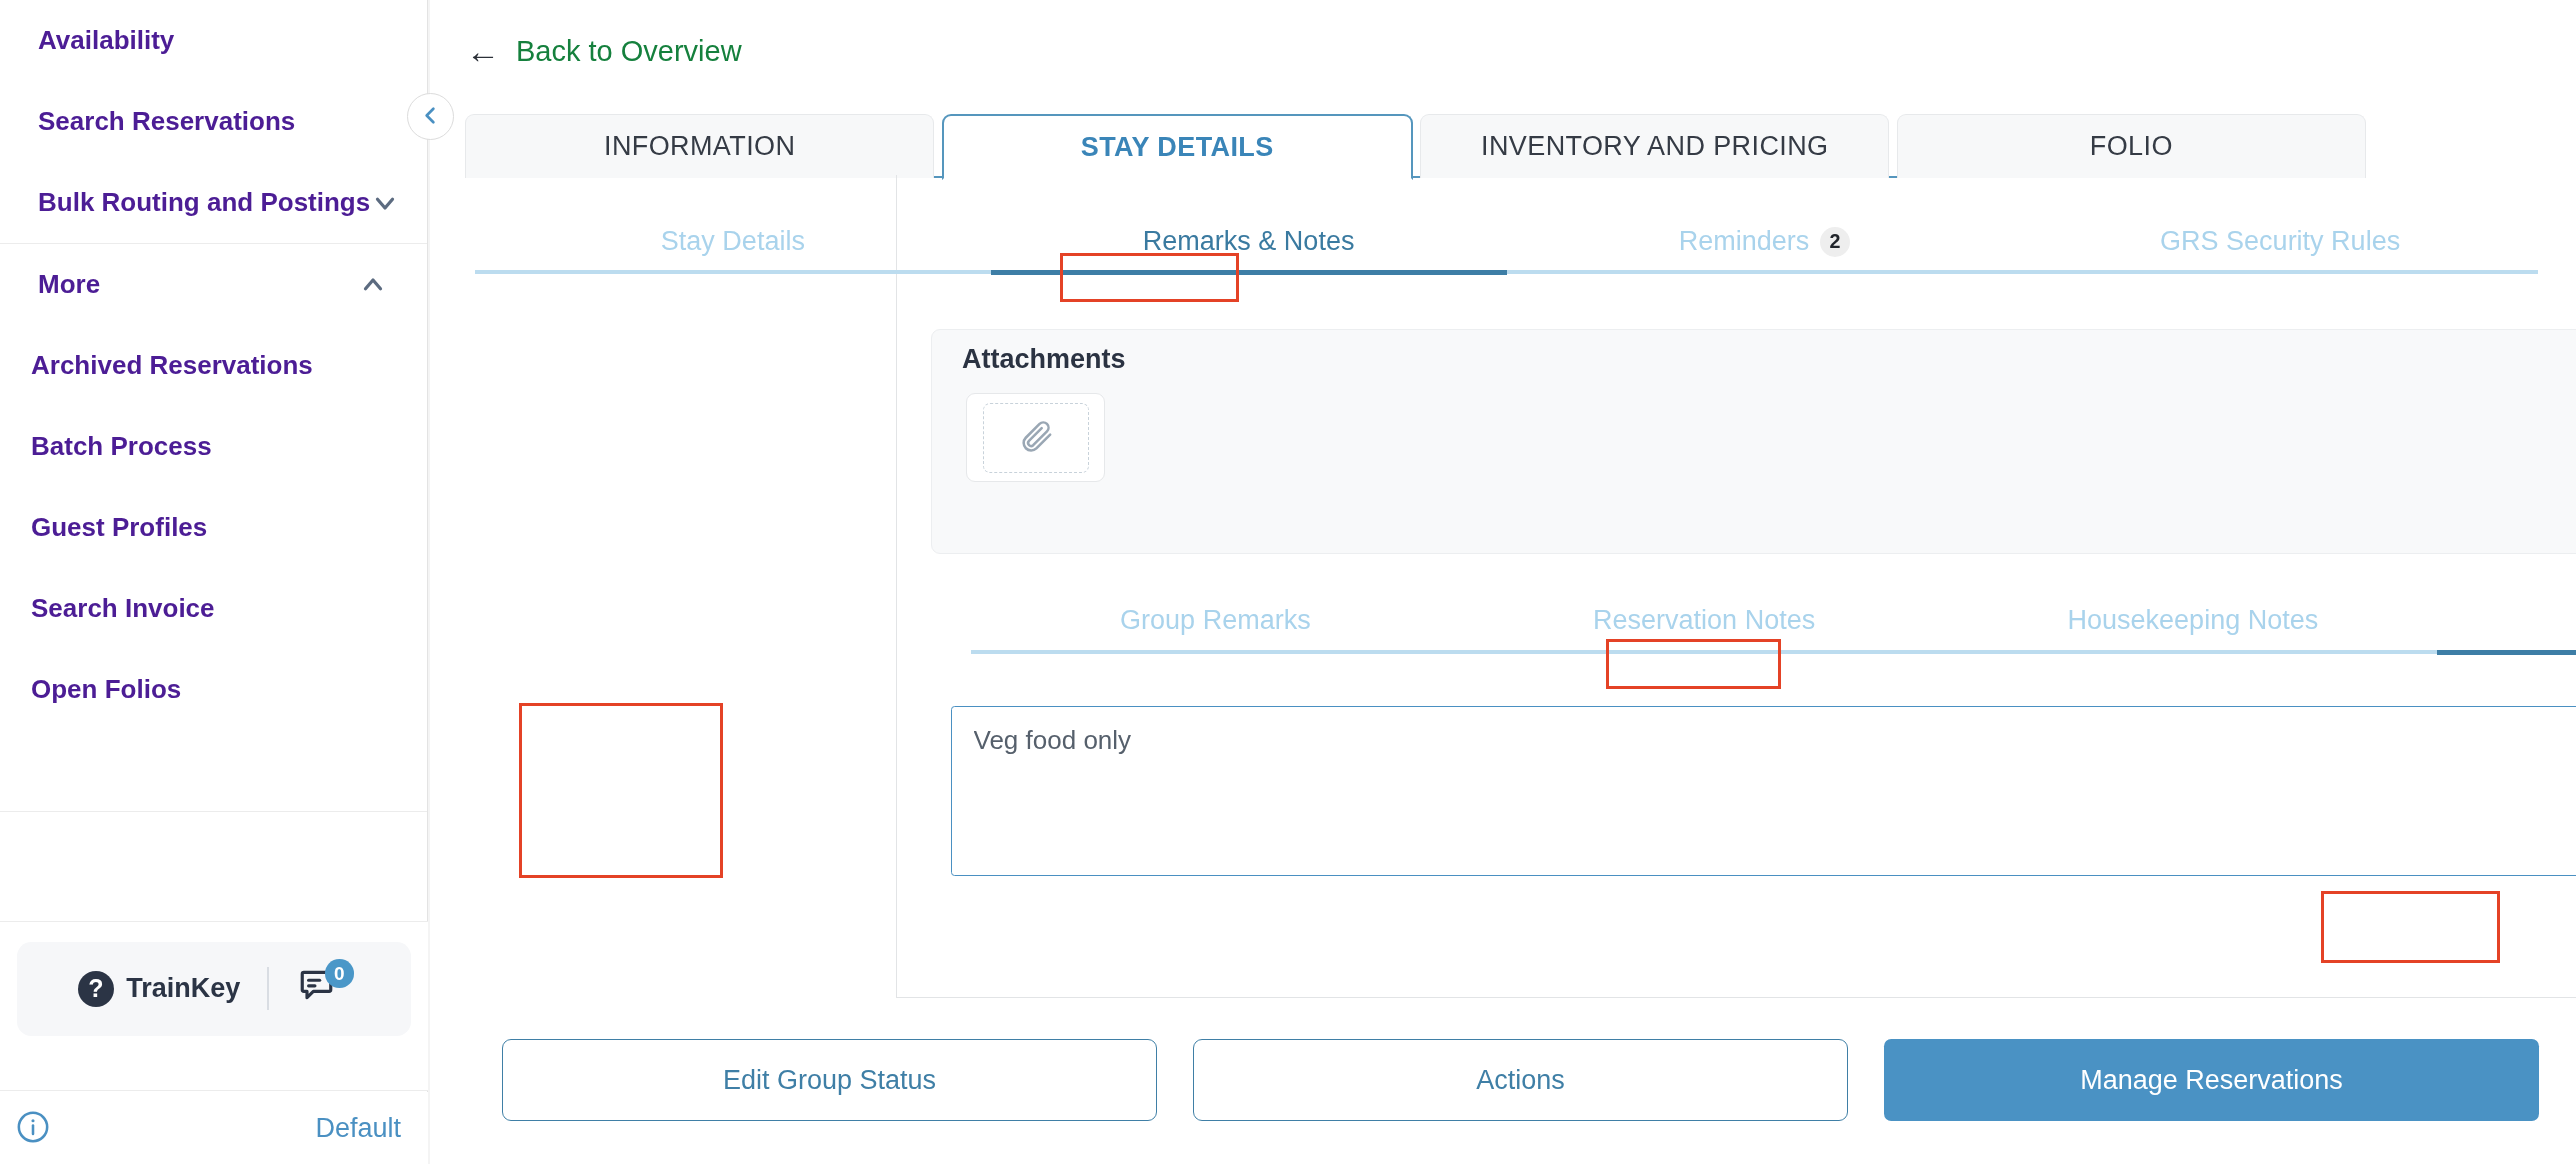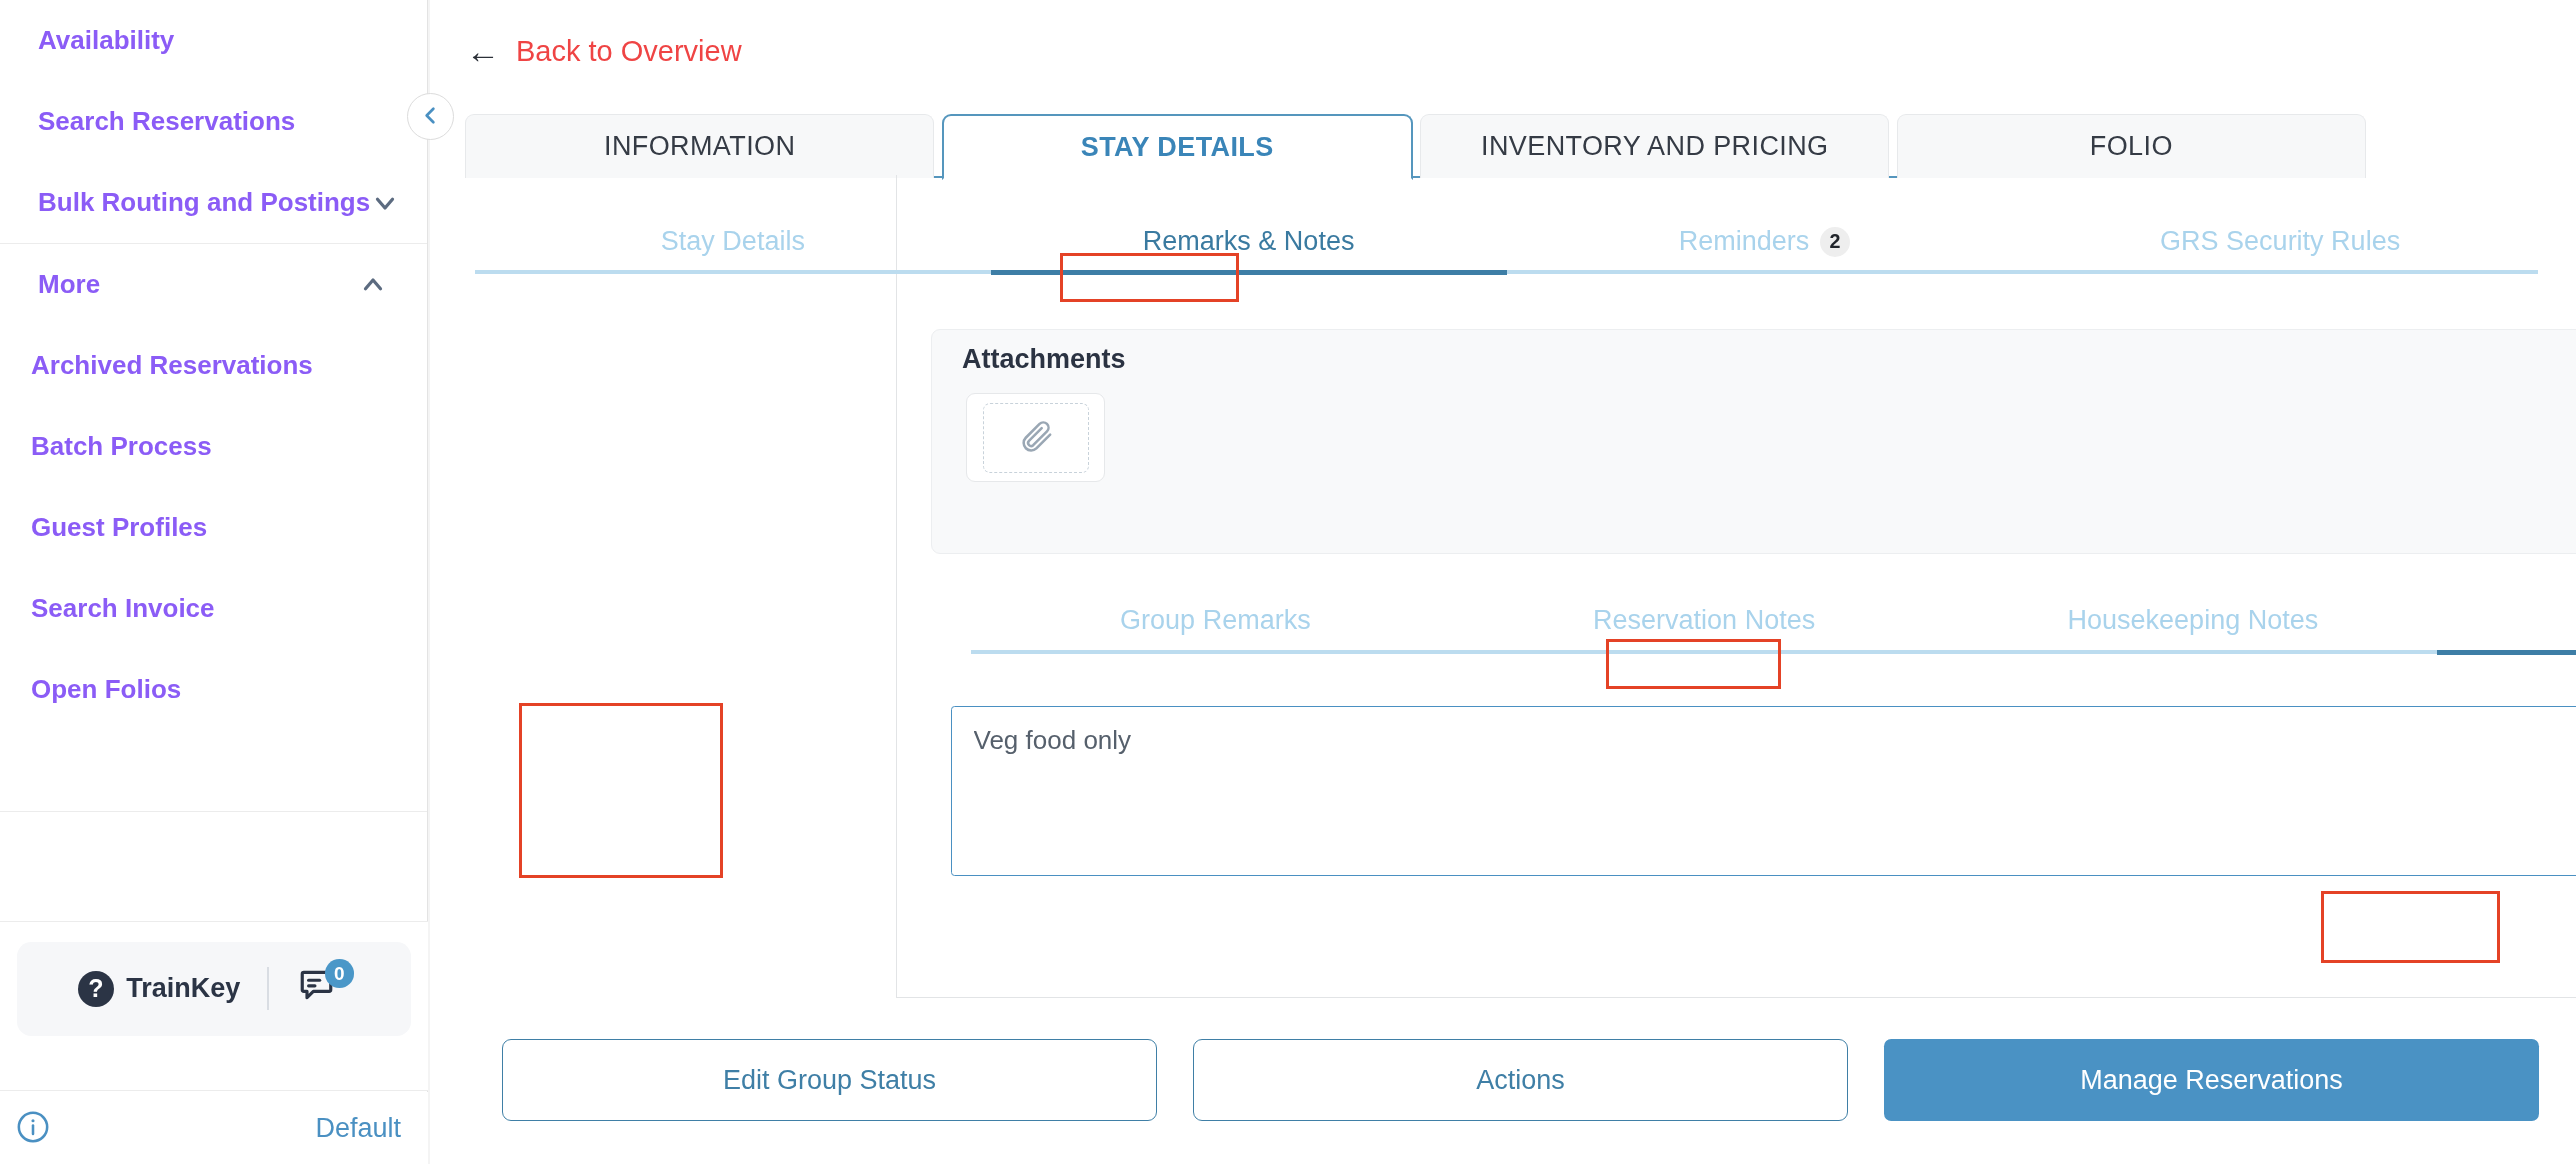--- a/index.html
+++ b/index.html
@@ -31,21 +31,21 @@
   }
   .nav-group {
     border-bottom: 1.8px solid #ececec;
   }
   .nav-item {
     display: flex;
     align-items: center;
     justify-content: space-between;
     height: 81px;
     padding: 0 39px 0 38px;
-    color: #8b5cf6;
+    color: #4c1d95;
     font-size: 26px;
     font-weight: bold;
     cursor: pointer;
     white-space: nowrap;
   }
   .nav-item.sub { font-weight: bold; padding-left: 31px; }
   .chev {
     width: 30px; height: 30px;
     flex: 0 0 auto;
     display: block;
@@ -145,21 +145,21 @@
     background: #ffffff;
   }
 
   #back-bar {
     position: absolute;
     left: 36px; top: 34px;
     display: flex; align-items: center; gap: 16px;
     cursor: pointer;
   }
   #back-arrow { font-size: 34px; color: #2b3038; line-height: 1; }
-  #back-label { font-size: 29px; color: #ef4444; }
+  #back-label { font-size: 29px; color: #15803d; }
 
   
   #tabstrip {
     position: absolute;
     left: 35px; top: 114px;
     width: 1901px; height: 64px;
     border-bottom: 2.7px solid #5596bd;
     display: flex;
     gap: 7.2px;
   }

